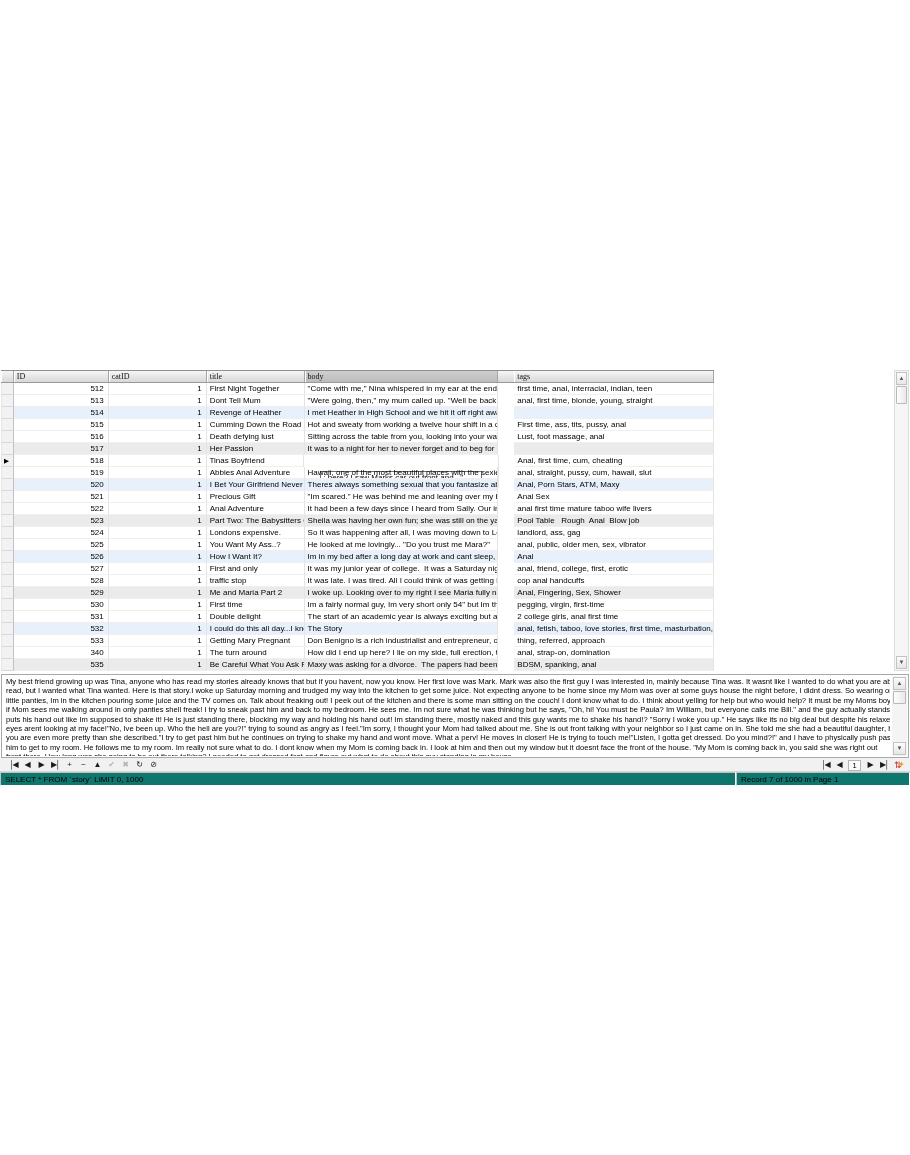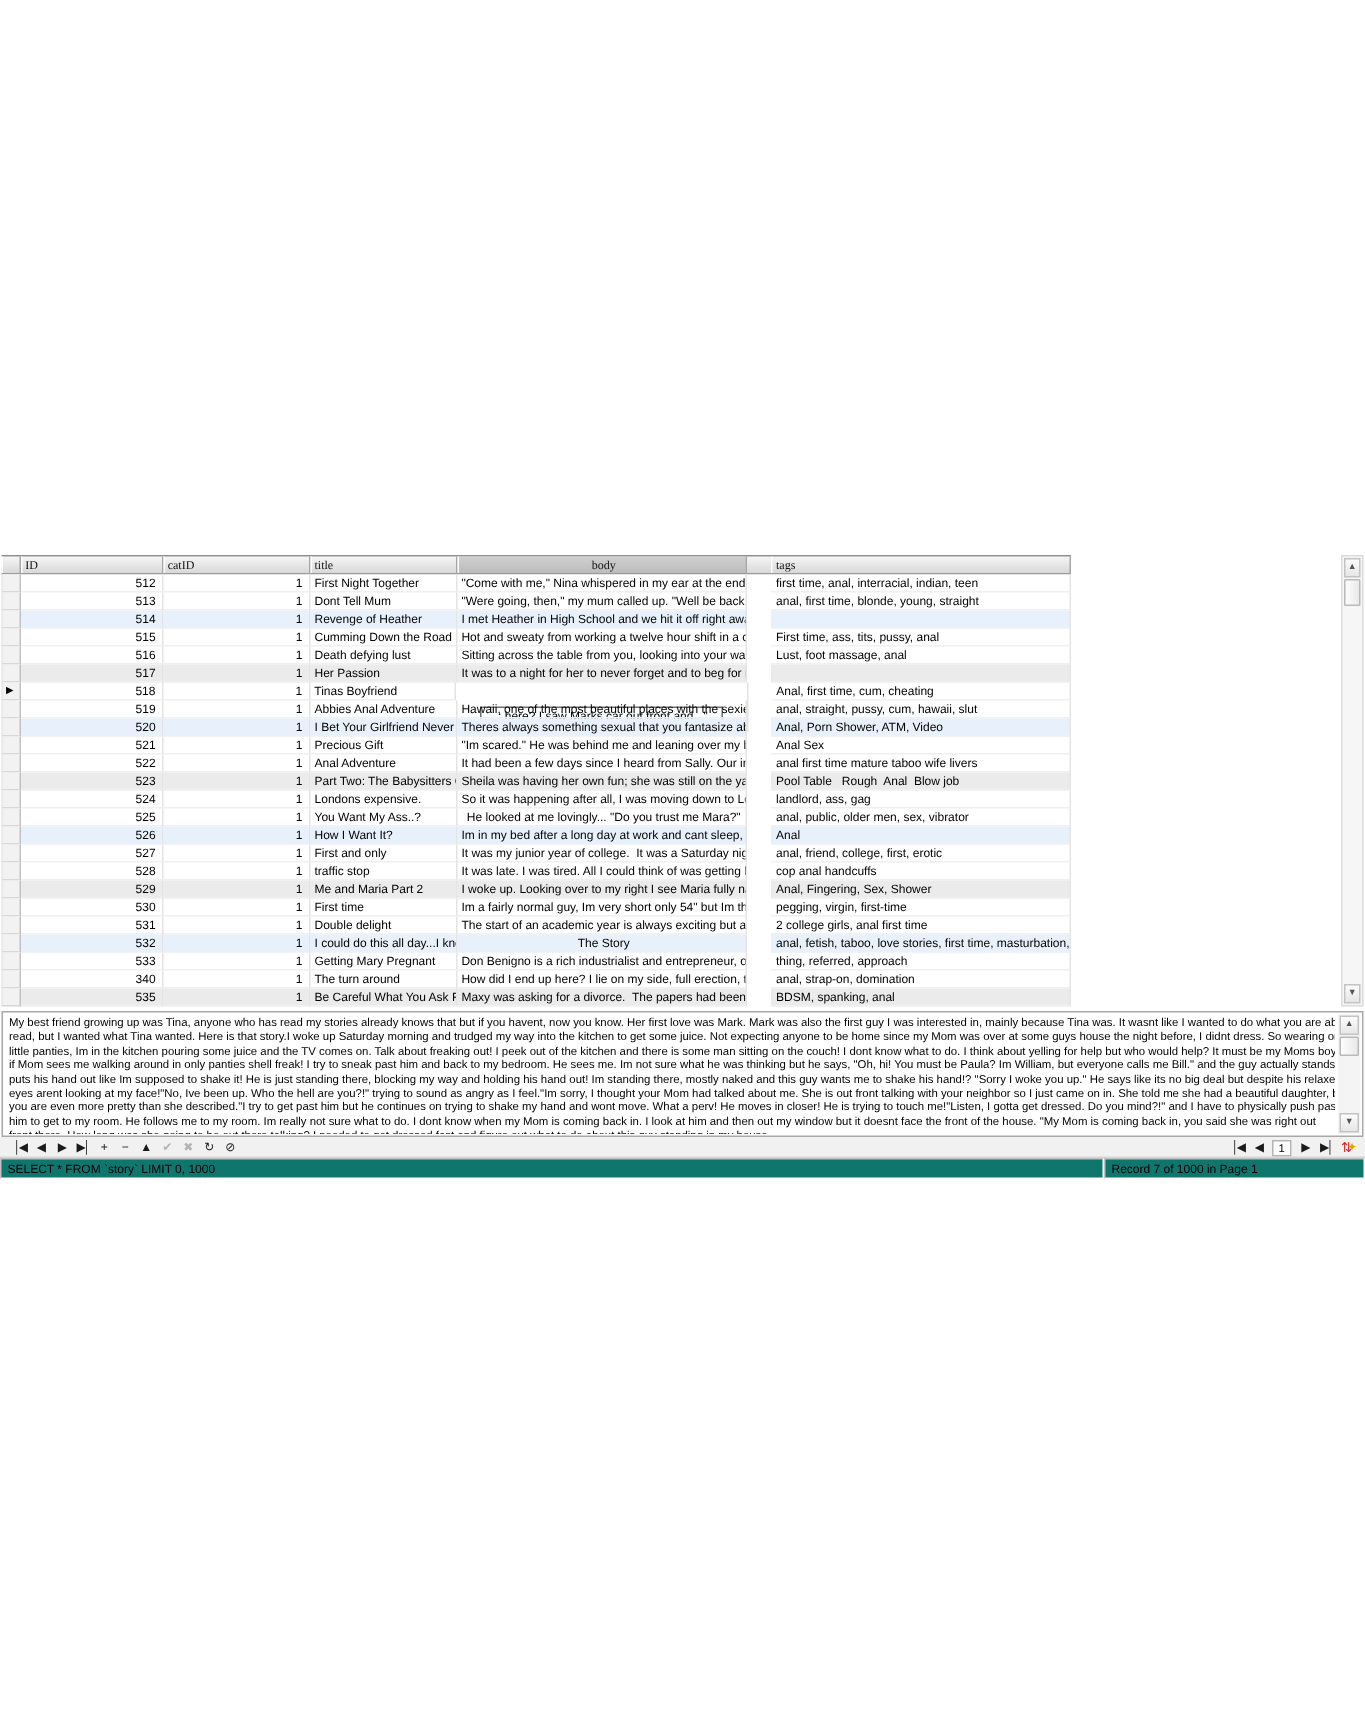--- a/index.html
+++ b/index.html
@@ -4,21 +4,21 @@
 <style>
   * { margin:0; padding:0; box-sizing:border-box; }
   html,body { width:910px; height:1155px; background:#ffffff; font-family:"Liberation Sans", sans-serif; }
   .app { position:absolute; left:0; top:0; width:910px; height:1155px; background:#fff; overflow:hidden; }
 
   
   .grid { position:absolute; left:1px; top:370px; width:713px; height:301px; font-size:8px; color:#000; }
   .grid-header { display:flex; height:13px; border-top:1px solid #8f8f8f; border-bottom:1px solid #9a9a9a; background:linear-gradient(#f6f6f6,#d8d8d8); }
   .hcell { border-right:1px solid #a6a6a6; border-left:1px solid #fdfdfd; padding:1px 0 0 2px; overflow:hidden; white-space:pre; font-size:8px; color:#111;font-family:Liberation Serif, serif; }
   .hcell.pressed { background:linear-gradient(#cfcfcf,#bcbcbc); }
-  .c0 { width:13px; } .c1 { width:97px; } .c2 { width:100px; } .c3 { width:100px; } .c4 { width:198px;text-align:center; } .c5 { width:204px;margin-left:16px; }
+  .c0 { width:13px; } .c1 { width:97px; } .c2 { width:100px; } .c3 { width:100px; } .c4 { width:198px; } .c5 { width:204px;margin-left:16px; }
   .grid-rows { position:relative; }
   .grow { display:flex; height:12px; background:#fff; }
   .grow.gray .cell { background:#ebebeb; }
   .grow.blue .cell { background:#e8f1fb; }
   .cell { border-right:1px solid #e4e4e4; border-bottom:1px solid #f0f0f0; overflow:hidden; white-space:pre; padding:1px 0 0 3px; font-size:8px; }
   .cell.num { text-align:right; padding-right:4px; padding-left:0; }
   .rowhead { width:13px; background:#f2f2f2; border-right:1px solid #c2c2c2; border-bottom:1px solid #d8d8d8; border-left:1px solid #e6e6e6; position:relative; }
   .rowhead .marker { position:absolute; left:2px; top:2px; font-size:6.5px; color:#000; line-height:8px; }
   .editor { height:12px; margin:0; background:#fff; border:1px solid #6f6f6f; font-size:8px; padding:1px 0 0 2px; overflow:hidden; white-space:pre; }
   .cell.editwrap { padding:16px; }
@@ -137,21 +137,21 @@
           <div class="cell c3">Abbies Anal Adventure</div>
           <div class="cell c4">Hawaii, one of the most beautiful places with the sexiest peo</div>
           <div class="cell c5">anal, straight, pussy, cum, hawaii, slut</div>
         </div>
         <div class="grow blue">
           <div class="rowhead"></div>
           <div class="cell num c1">520</div>
           <div class="cell num c2">1</div>
           <div class="cell c3">I Bet Your Girlfriend Never Did</div>
           <div class="cell c4">Theres always something sexual that you fantasize about so</div>
-          <div class="cell c5">Anal, Porn Shower, ATM, Video</div>
+          <div class="cell c5">Anal, Porn Stars, ATM, Maxy</div>
         </div>
         <div class="grow">
           <div class="rowhead"></div>
           <div class="cell num c1">521</div>
           <div class="cell num c2">1</div>
           <div class="cell c3">Precious Gift</div>
           <div class="cell c4">"Im scared." He was behind me and leaning over my back. H</div>
           <div class="cell c5">Anal Sex</div>
         </div>
         <div class="grow">

